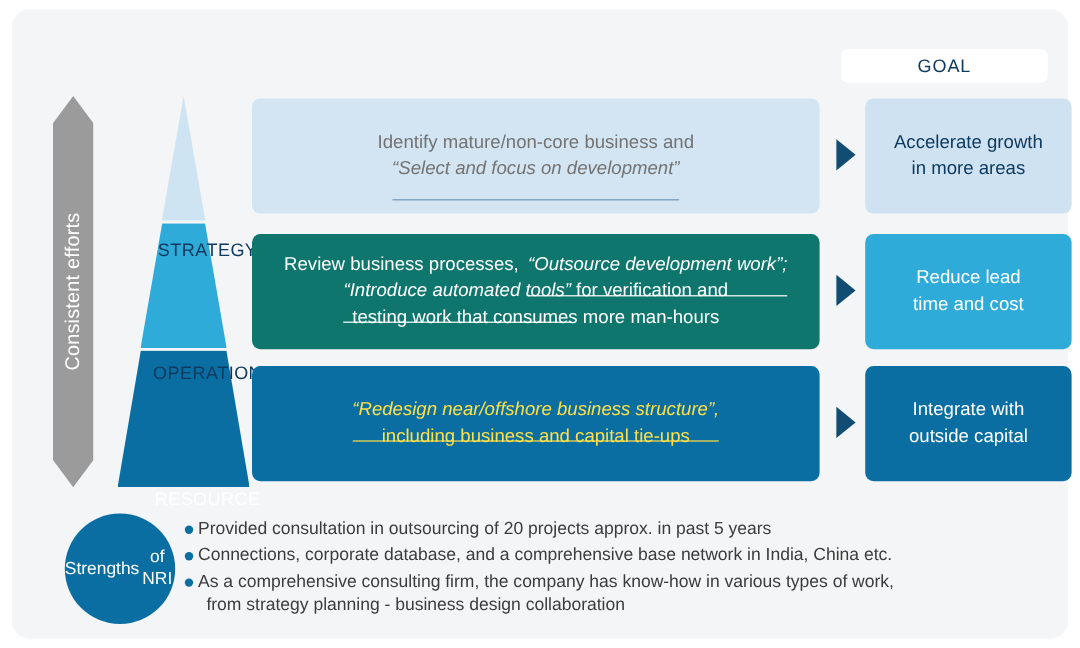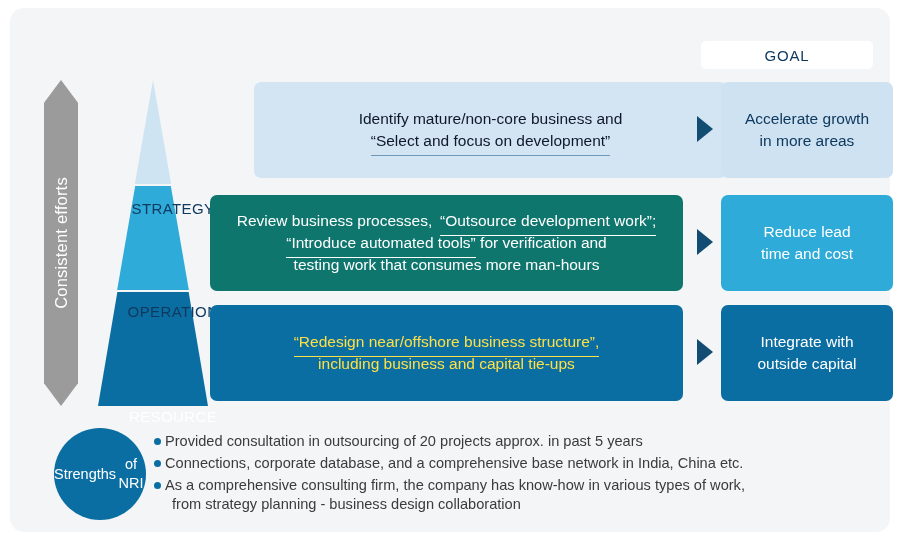--- a/index.html
+++ b/index.html
@@ -62,25 +62,25 @@
   .row3{top:297px;}
 
   .action-box{
     position:absolute;left:0;top:0;width:473px;height:96px;
     border-radius:7px;
     display:flex;align-items:center;justify-content:center;
     text-align:center;
     box-sizing:border-box;padding:4px 14px;
   }
   .action-box .txt{font-size:15.5px;line-height:1.42;}
-  .lvl1 .action-box{background:#d3e5f3;color:#0f172a;margin-left:44px;}
+  .lvl1 .action-box{background:#d3e5f3;color:#737373;}
   .lvl2 .action-box{background:#0f766e;color:#ffffff;}
   .lvl3 .action-box{background:#0b6ea2;color:#fde047;}
 
-  .u{border-bottom:1.3px solid currentColor;padding-bottom:6px;}
+  .u{border-bottom:1.3px solid currentColor;padding-bottom:17px;font-style:italic;}
   .lvl1 .u{border-bottom-color:#6e97b8;}
 
   .arrow-sep{
     position:absolute;left:487px;top:34px;
     width:0;height:0;
     border-left:16px solid #134c73;
     border-top:13px solid transparent;
     border-bottom:13px solid transparent;
   }
 

